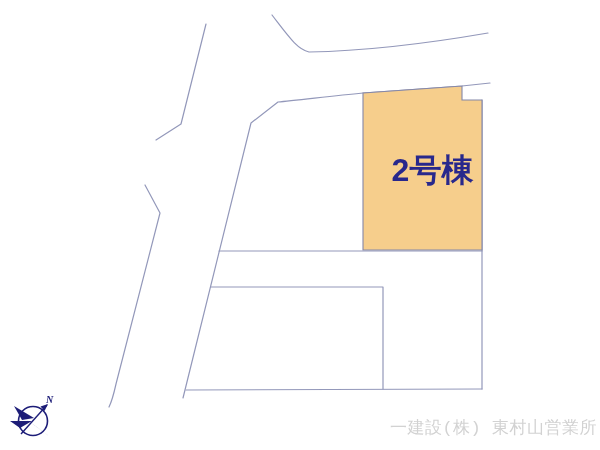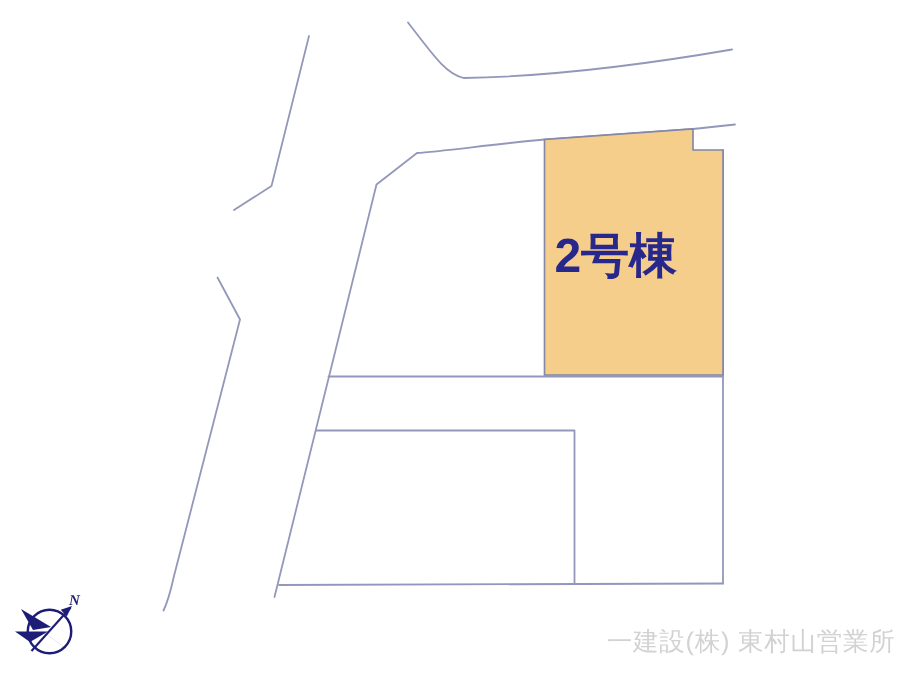--- a/index.html
+++ b/index.html
@@ -50,38 +50,39 @@
   }
   .compass-n {
     fill: #1d1d78;
     font-size: 10px;
     font-style: italic;
     font-weight: bold;
     font-family: "Liberation Serif", "DejaVu Serif", serif;
   }
   .parcel-label {
     position: absolute;
-    left: 349px;
+    left: 371px;
     top: 153px;
     width: 123px;
     text-align: center;
     font-size: 32px;
     font-weight: 600;
     color: #28288c;
     white-space: nowrap;
     line-height: 1.1;
   }
   .footer-credit {
     position: absolute;
     right: 3px;
     bottom: 11px;
     font-size: 17px;
     color: #d2d2d2;
     white-space: nowrap;
     letter-spacing: 0.5px;
+    font-family: Liberation Mono, monospace;
   }
 </style>
 </head>
 <body>
 
 <div class="stage">
 
   <svg class="plan-svg" viewBox="0 0 600 450" xmlns="http://www.w3.org/2000/svg">
 
     <g>

